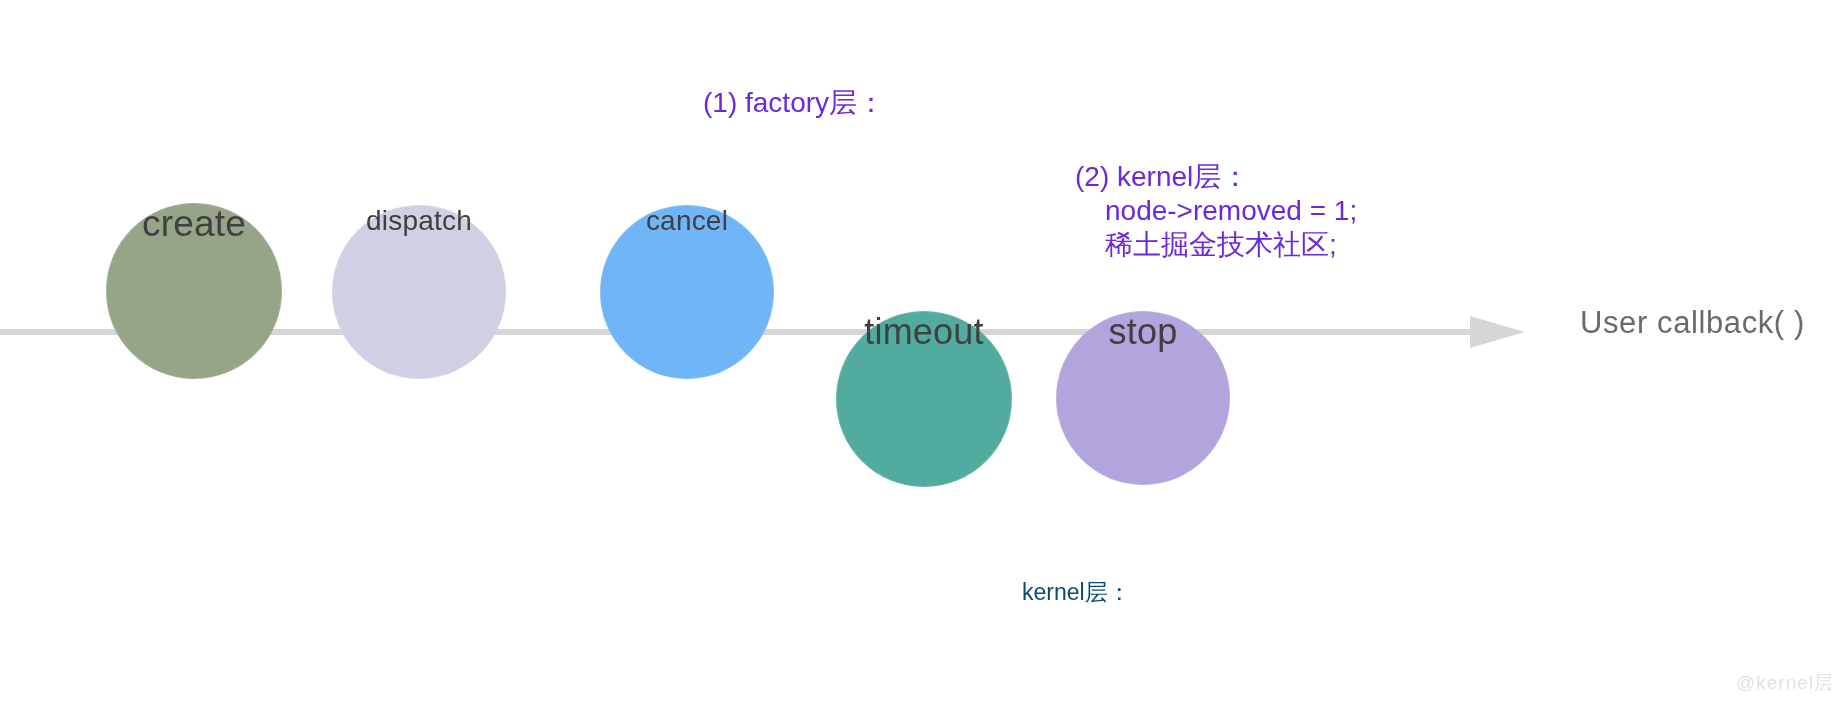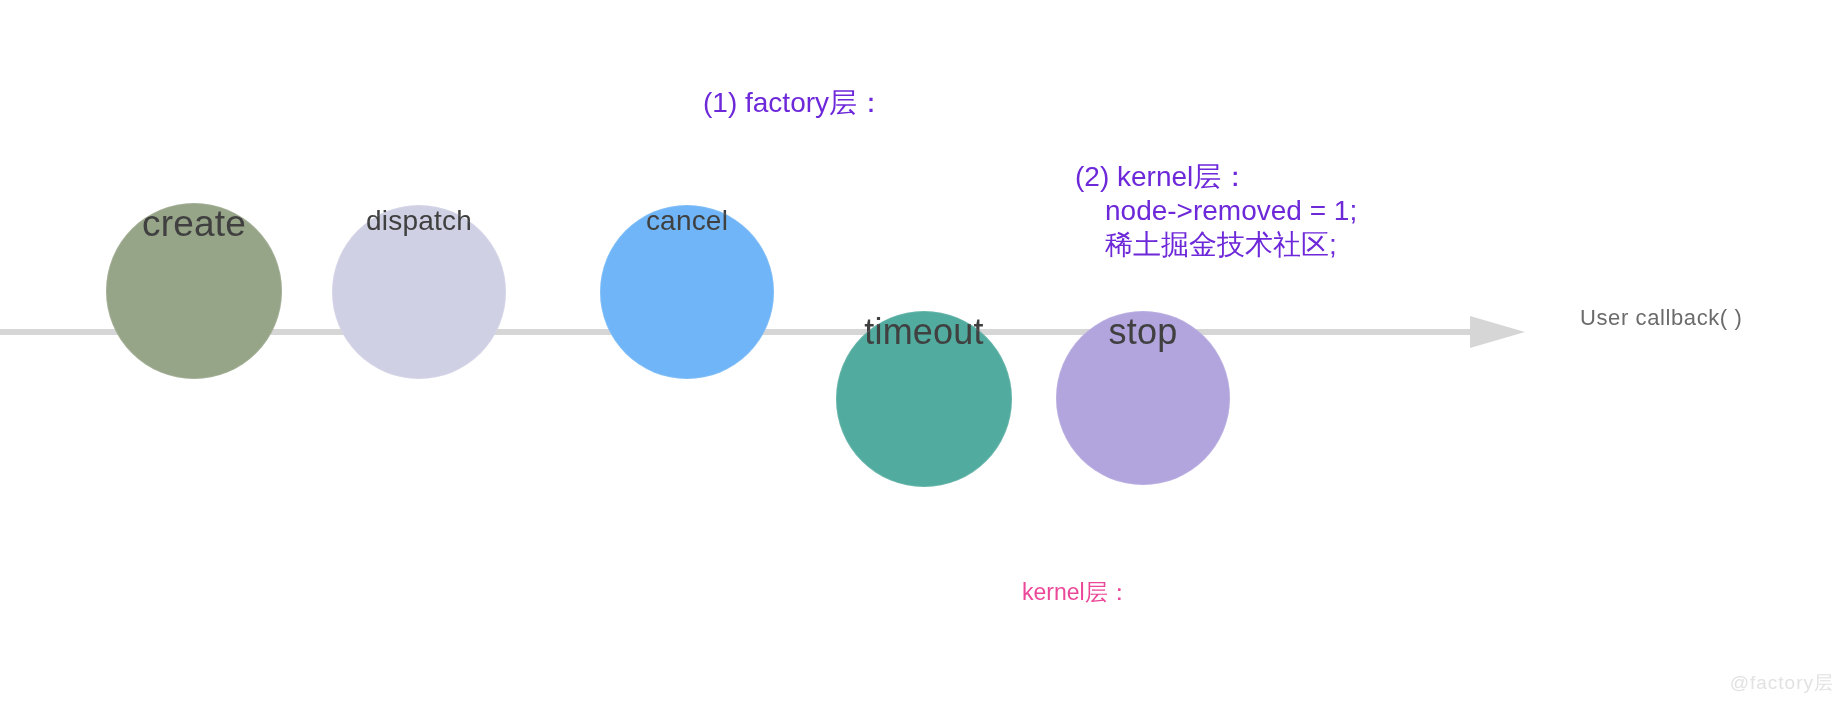--- a/index.html
+++ b/index.html
@@ -75,21 +75,21 @@
   #node-dispatch { left: 332px;  top: 205px; width: 174px; height: 174px; background: #cfd0e4; font-size: 28px; }
   #node-cancel   { left: 600px;  top: 205px; width: 174px; height: 174px; background: #6fb5f7; font-size: 28px; }
   #node-timeout  { left: 836px;  top: 311px; width: 176px; height: 176px; background: #51ab9e; font-size: 36px; }
   #node-stop     { left: 1056px; top: 311px; width: 174px; height: 174px; background: #b2a4dd; font-size: 36px; }
 
   
   #user-callback {
     position: absolute;
     left: 1580px;
     top: 305px;
-    font-size: 22px;
+    font-size: 31px;
     color: #6b6b6b;
     letter-spacing: 0.6px;
     white-space: nowrap;
   }
 
   
   .note {
     position: absolute;
     color: #6d28d9;
     font-size: 28px;
@@ -99,21 +99,21 @@
   .note .indent { display: block; padding-left: 30px; }
   .note .line   { display: block; }
 
   #note-factory { left: 703px;  top: 86px; }
   #note-kernel  { left: 1075px; top: 160px; }
   #note-timeout {
     left: 1022px;
     top: 574px;
     font-size: 23px;
     line-height: 36px;
-    color: #ec4899;
+    color: #0c4a6e;
   }
 
   
   #watermark {
     position: absolute;
     right: 14px;
     bottom: 6px;
     font-size: 19px;
     color: #e2e2e2;
     letter-spacing: 1px;
@@ -159,15 +159,15 @@
   <div class="note" id="note-kernel">
     <span class="line">(2) kernel层：</span>
     <span class="indent">node-&gt;removed = 1;</span>
     <span class="indent">稀土掘金技术社区;</span>
   </div>
 
   <div class="note" id="note-timeout">
     <span class="line">kernel层：</span>
   </div>
 
-  <div id="watermark">@factory层</div>
+  <div id="watermark">@kernel层</div>
 
 </div>
 
 </body></html>

